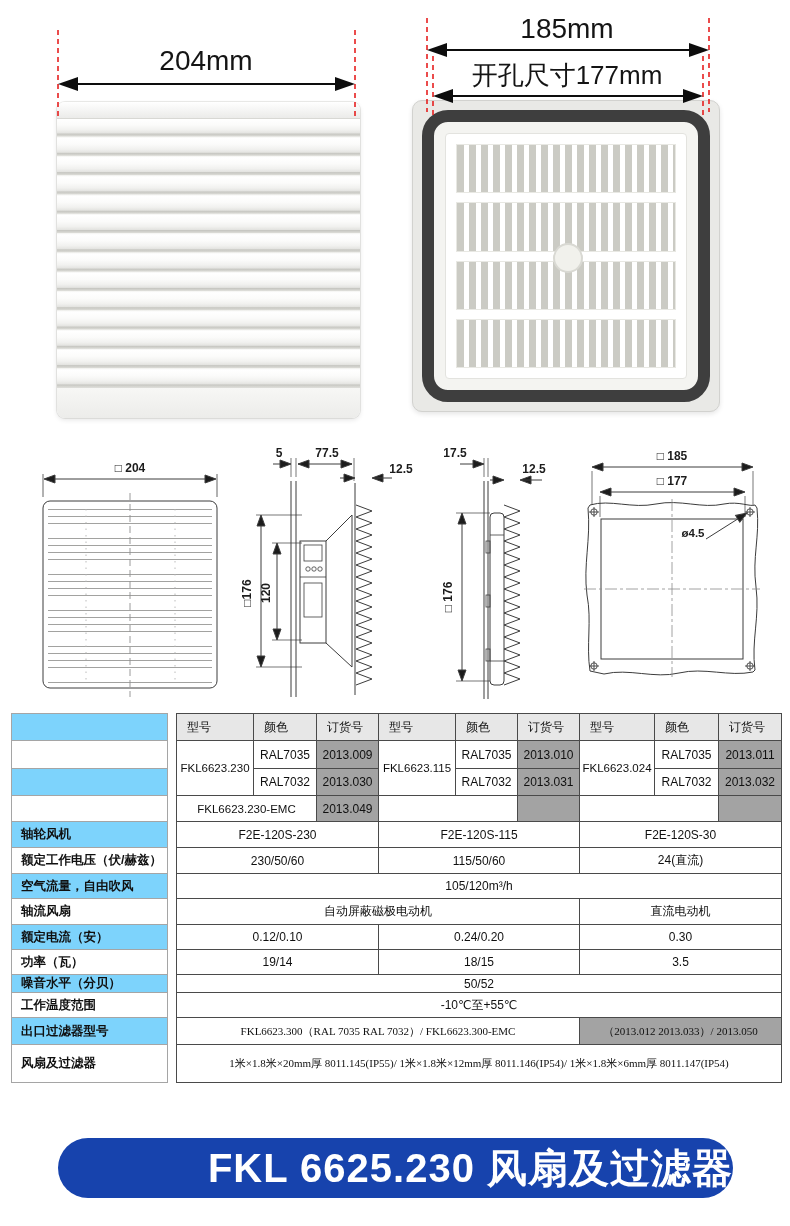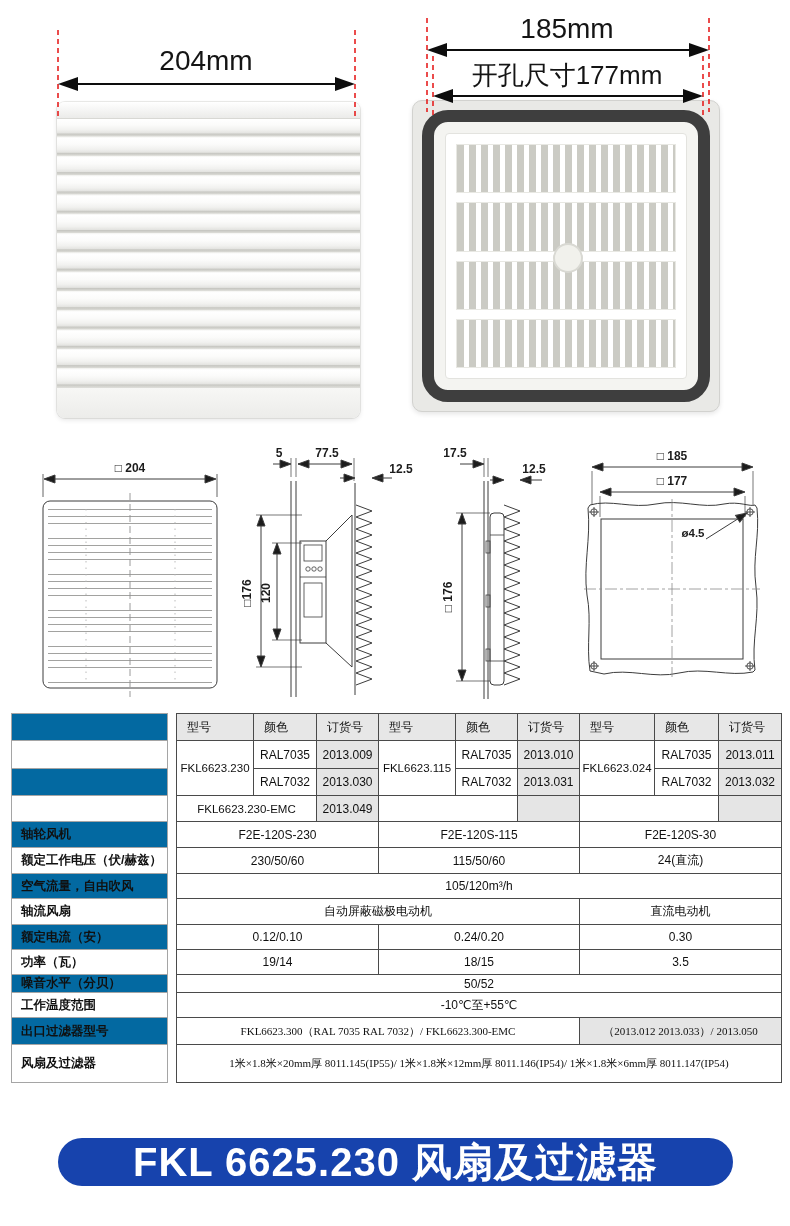--- a/index.html
+++ b/index.html
@@ -38,31 +38,31 @@
   text.bigdim { font-family:"Liberation Sans","DejaVu Sans",sans-serif; font-size:28px; fill:#141414; }
 
   
   table.spec { position:absolute; left:11px; top:713px; width:770px; border-collapse:collapse;
     table-layout:fixed; font-size:12px; color:#101010; }
   table.spec td { border:1px solid #4a4a4a; text-align:center; vertical-align:middle; padding:0 2px;
     overflow:hidden; white-space:nowrap; }
   table.spec td.lab { border:1px solid #a5a5a5; text-align:left; padding-left:9px;
     font-weight:bold; font-size:12.5px; white-space:nowrap; }
   table.spec td.sp { border:none; background:#ffffff; padding:0; }
-  .g    { background:#0369a1;margin-left:19px; }
+  .g    { background:#7dd3fc;margin-left:19px; }
   .w    { background:#ffffff; }
-  .pink { background:#e5e5e5; }
+  .pink { background:#a3a3a3; }
   .hd   { background:#e7e7e7; text-align:left !important; padding-left:10px !important; }
   .mod  { font-size:11.5px;border-radius:20px; }
   .b    { font-weight:normal; }
   .sm   { font-size:11px;font-family:Liberation Serif, serif; }
 
   
-  .banner { position:absolute; left:58px; top:1138px; width:675px; height:48px; background:#1743ad;
-    border-radius:30px; display:flex; align-items:center; justify-content:center; }
+  .banner { position:absolute; left:58px; top:1138px; width:675px; height:60px; background:#1743ad;
+    border-radius:30px; display:flex; align-items:center; justify-content:flex-end; }
   .banner span { color:#ffffff; font-size:40px; font-weight:bold; letter-spacing:1px; white-space:nowrap; }
 </style>
 </head>
 <body>
 
 <div class="page">
 
   <div class="photo-grille">
     <div class="cap"></div>
     <div class="slats"></div>

